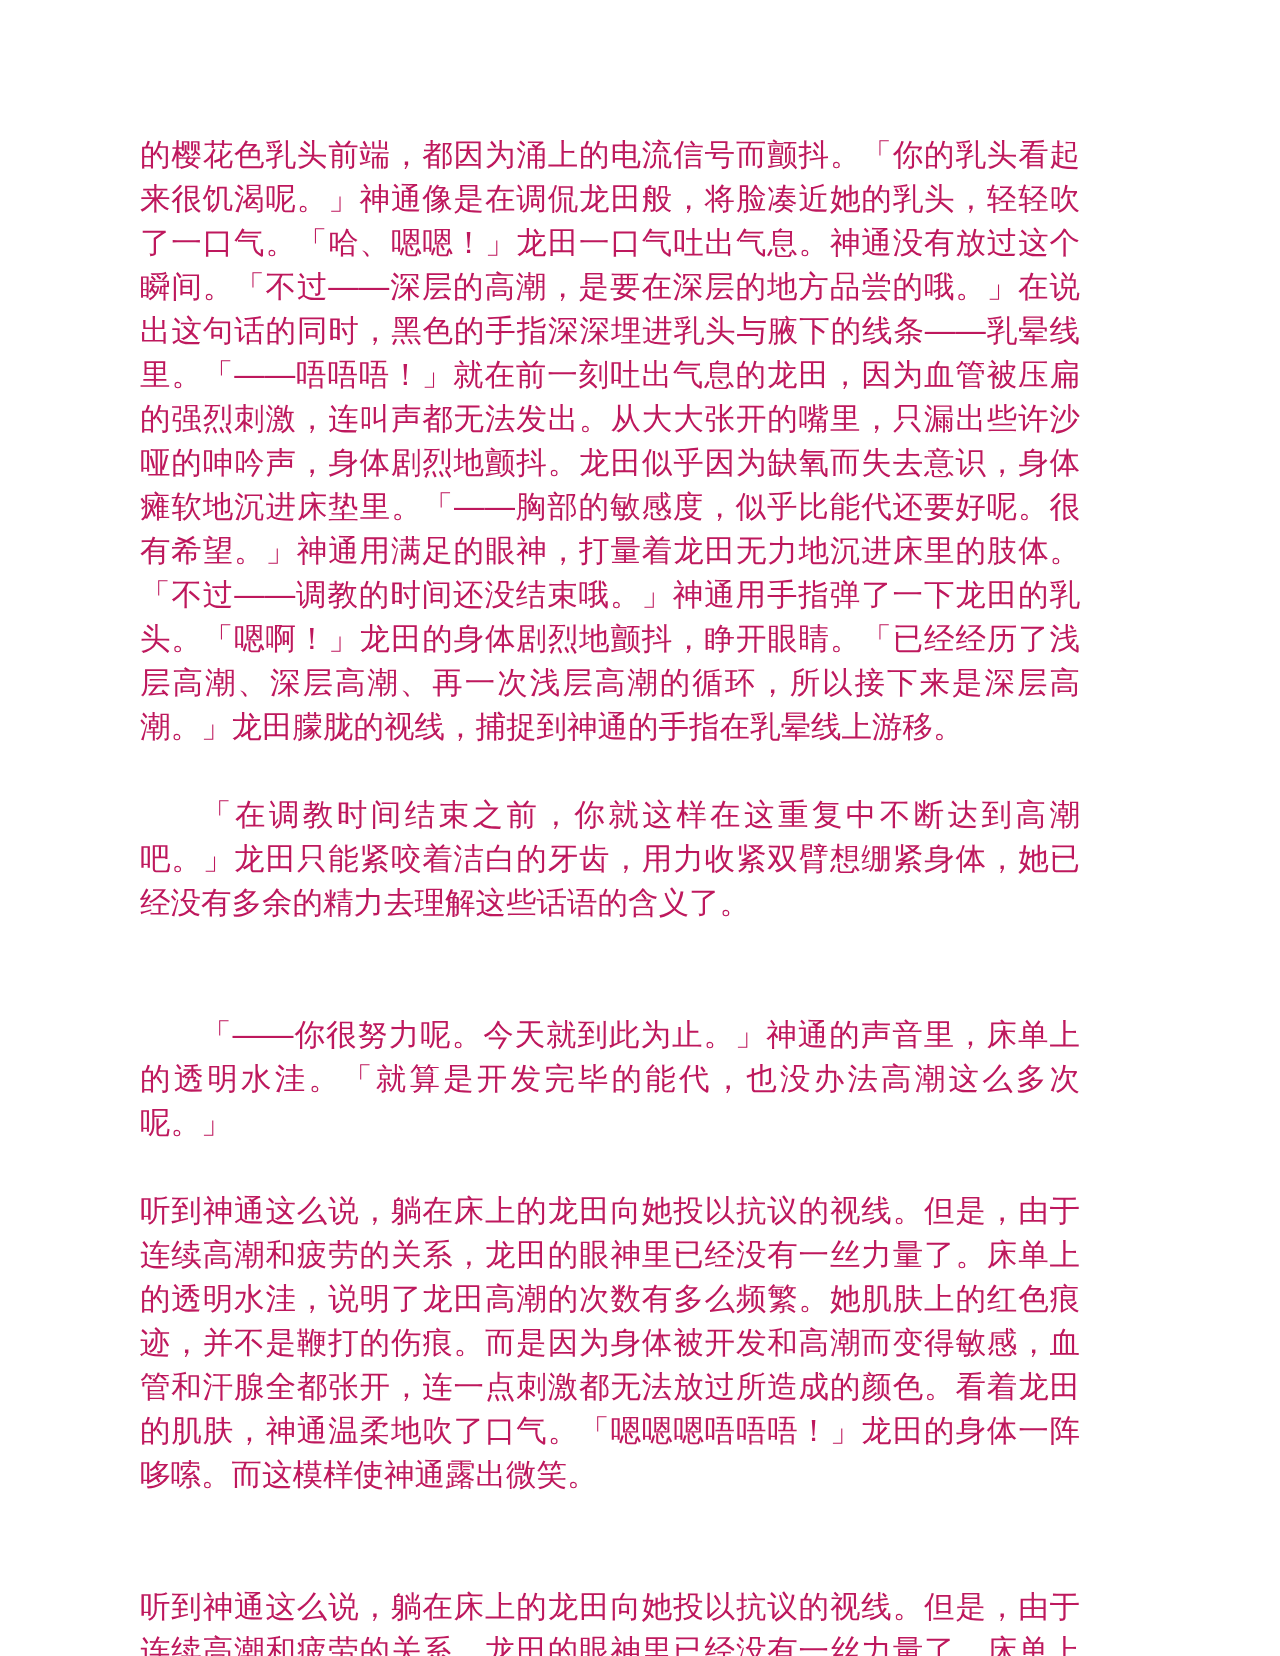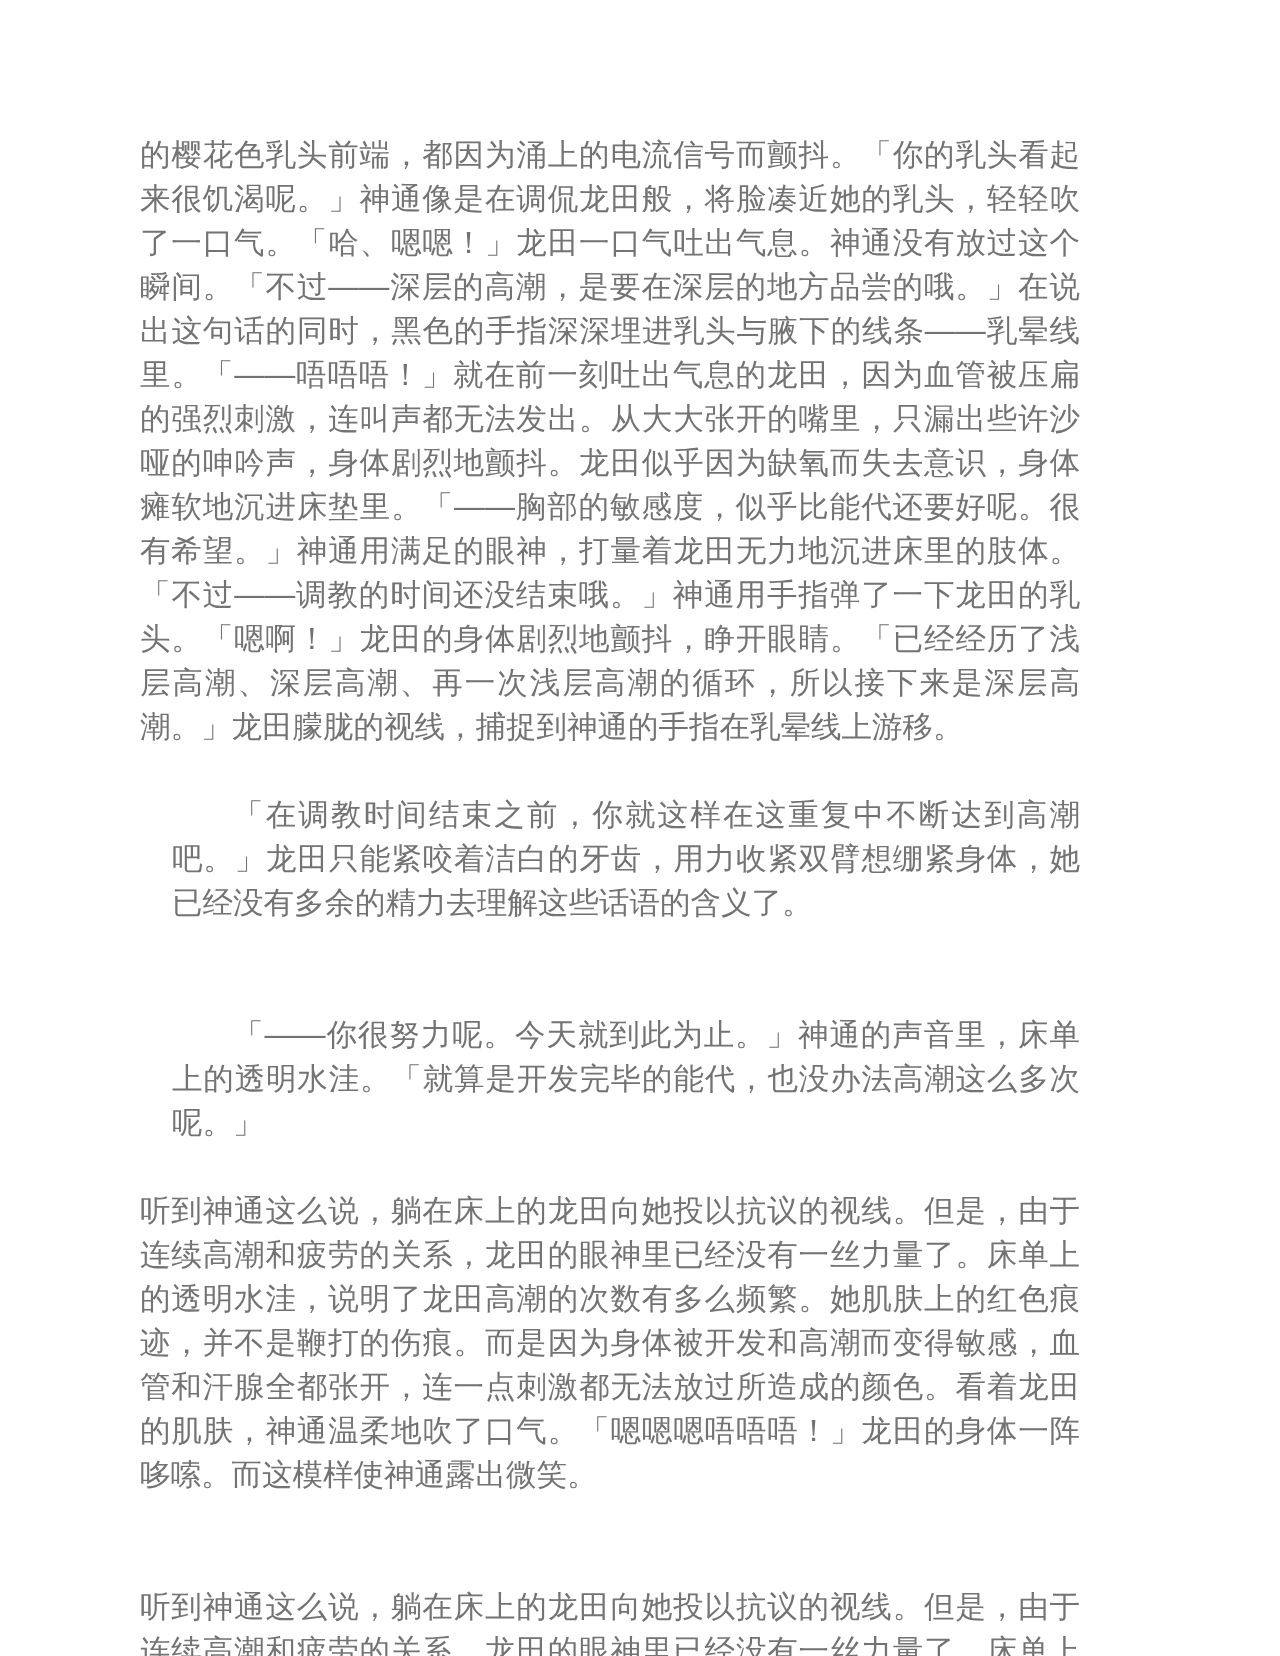--- a/index.html
+++ b/index.html
@@ -31,27 +31,26 @@
   }
 
   .para {
     margin: 0;
     font-size: 30.5px;
     line-height: 44px;
     text-align: justify;
     text-justify: inter-character;
     letter-spacing: 0px;
     word-break: break-all;
-    color: #737373;
+    color: #be185d;
     font-weight: 400;
   }
 
   .para.indent {
     text-indent: 2em;
-    margin-left: 32px;
   }
 
   .para.noindent {
     text-indent: 0;
   }
 
   .gap-small {
     height: 44px;
   }
 

